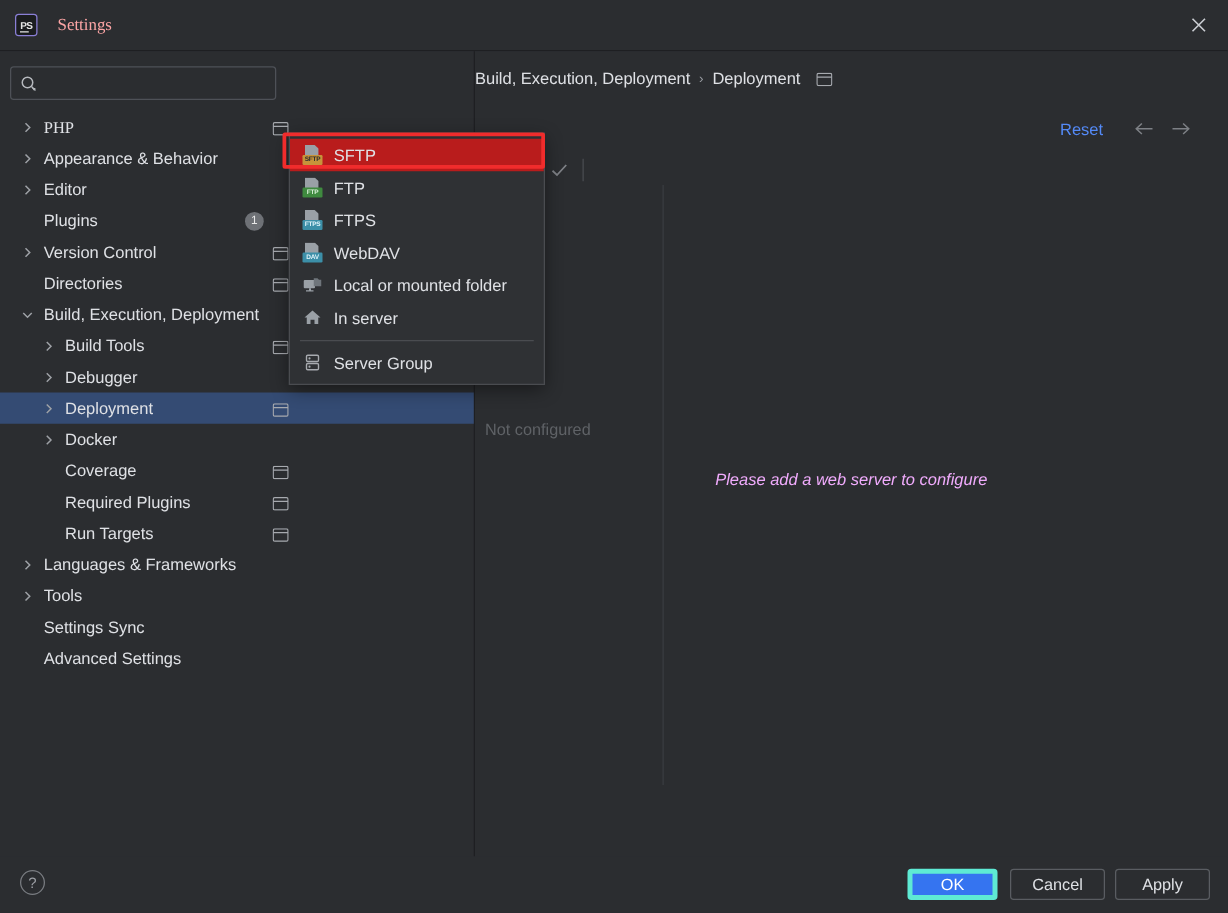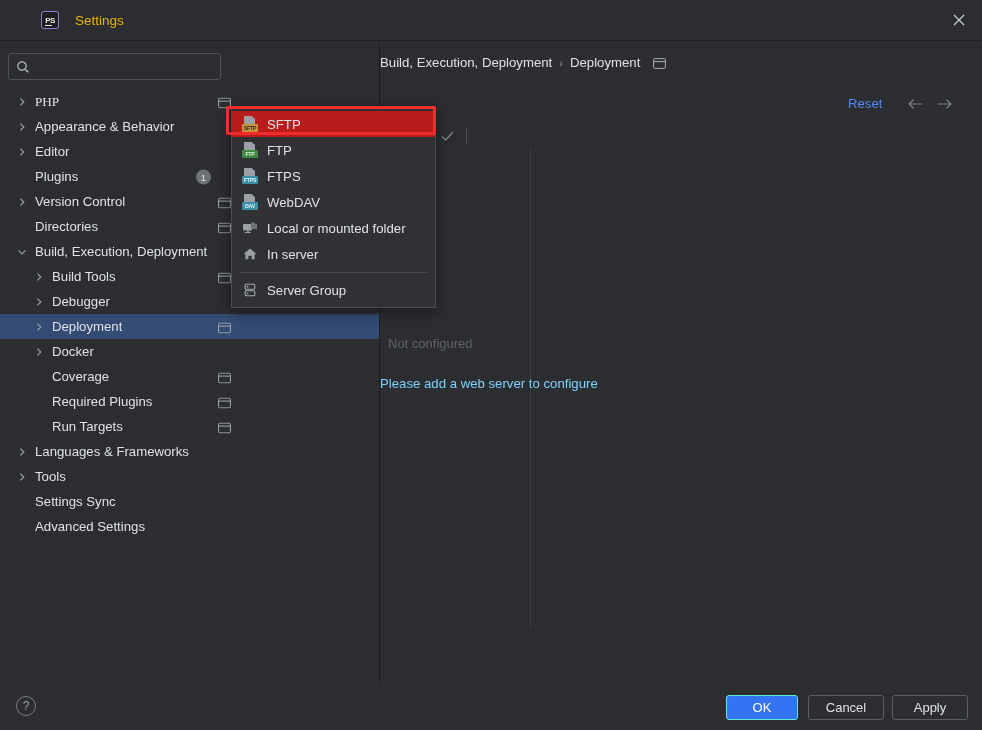--- a/index.html
+++ b/index.html
@@ -8,36 +8,36 @@
     background: #2B2D30;
     font-family: "Liberation Sans", sans-serif;
     color: #DFE1E5;
     overflow: hidden;
   }
 
   
   .titlebar {
     position: absolute; top: 0; left: 0; width: 982px; height: 40px;
     background: #2B2D30;
-    display: flex; align-items: center; padding-left: 29px;
+    display: flex; align-items: center;
   }
   .ps-logo {
     width: 18px; height: 18px; margin-left: 12px;
     border: 1.5px solid #8A7FD6; border-radius: 3px;
     background: #1B1D1F;
     display: flex; align-items: center; justify-content: center;
     font-size: 8px; font-weight: bold; color: #E6E6E6; letter-spacing: -0.5px;
     position: relative;
   }
   .ps-logo::after {
     content: ""; position: absolute; bottom: 2px; left: 3px;
     width: 7px; height: 1.5px; background: #E6E6E6;
   }
   .titlebar-title {
-    margin-left: 16px; font-size: 13.5px; color: #eab308;
+    margin-left: 16px; font-size: 13.5px; color: #fca5a5; font-family: Liberation Serif, serif;
   }
   .close-btn {
     position: absolute; right: 0; top: 0; width: 46px; height: 40px;
     display: flex; align-items: center; justify-content: center;
     cursor: pointer;
   }
   .close-btn svg { display: block; }
 
   
   .content {
@@ -140,21 +140,21 @@
   .notconfigured {
     position: absolute; top: 185px; left: 6px;
     font-size: 13px; color: #5F6266;
   }
   .pane-divider {
     position: absolute; top: 107px; left: 150px; width: 1px; height: 480px;
     background: #3A3C40;
   }
   .empty-msg {
     position: absolute; top: 335px; left: 0; width: 602px;
-    font-size: 13.2px; color: #7dd3fc;
+    text-align: center; font-size: 13.2px; color: #f0abfc; font-style: italic;
   }
 
   
   .popup {
     position: absolute; top: 106px; left: 231px; width: 205px;
     background: #2F3134;
     border: 1px solid #4A4C50;
     box-shadow: 0 4px 14px rgba(0,0,0,0.45);
     padding: 4px 0 4px 0;
     z-index: 50;
@@ -207,21 +207,21 @@
     border: 1px solid #7A7D82; color: #9A9DA3;
     display: flex; align-items: center; justify-content: center;
     font-size: 12px; cursor: pointer;
   }
   .btn {
     position: absolute; top: 695px; height: 25px;
     border-radius: 3px; font-size: 13px;
     display: flex; align-items: center; justify-content: center;
     cursor: pointer; font-family: "Liberation Sans", sans-serif;
   }
-  .btn-ok   { left: 726px; width: 72px; background: #3574F0; color: #FFFFFF; border: 1px solid #5eead4; }
+  .btn-ok   { left: 726px; width: 72px; background: #3574F0; color: #FFFFFF; border: 4px solid #5eead4; }
   .btn-cancel { left: 808px; width: 76px; background: transparent; color: #DFE1E5; border: 1px solid #5A5D62; }
   .btn-apply  { left: 892px; width: 76px; background: transparent; color: #DFE1E5; border: 1px solid #5A5D62; }
 </style>
 </head>
 <body>
 
 <div class="titlebar">
   <div class="ps-logo">PS</div>
   <div class="titlebar-title">Settings</div>
   <div class="close-btn">

